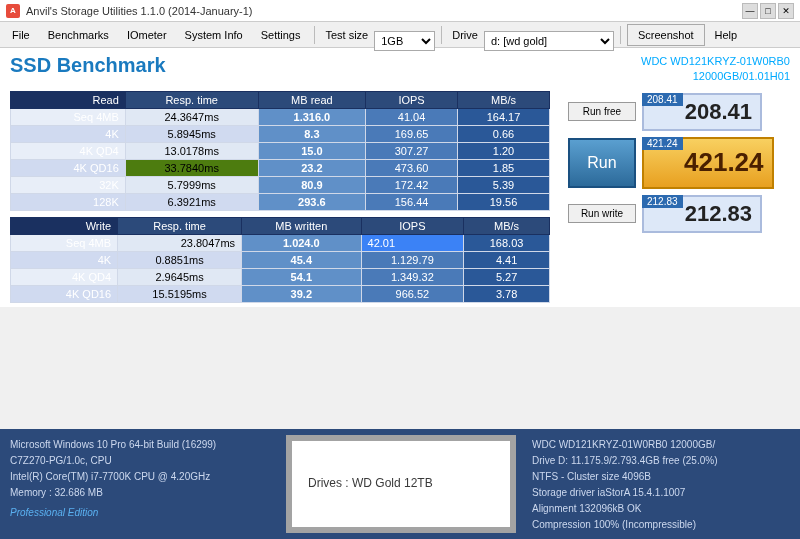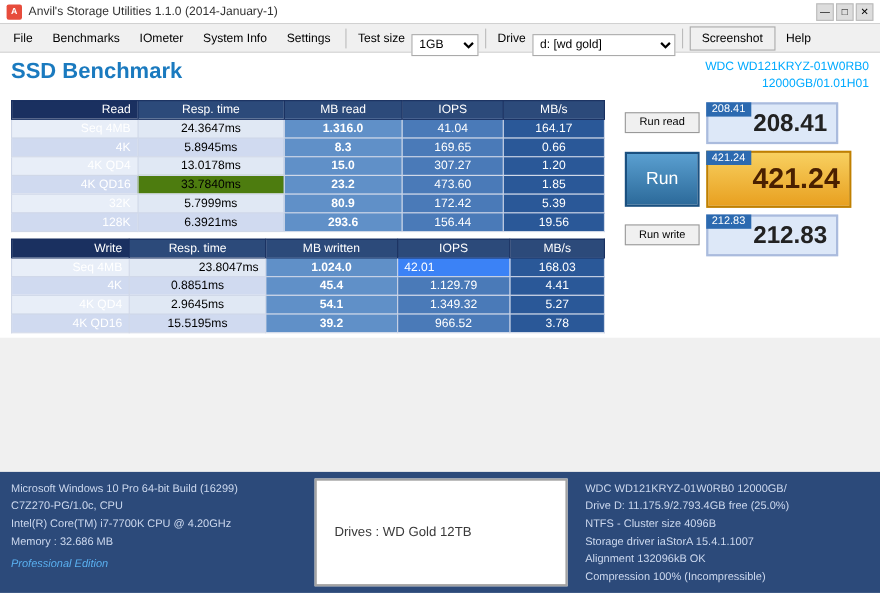--- a/index.html
+++ b/index.html
@@ -198,21 +198,21 @@
       font-style: italic;
       margin-top: 4px;
     }
     #bottom-center {
       width: 230px;
       padding: 8px 16px;
       display: flex;
       flex-direction: column;
       justify-content: center;
       background: white;
-      border: 2px solid #a3a3a3;
+      border: 6px solid #a3a3a3;
       margin: 6px;
       color: #3a3a3a;
       font-size: 12px;
       line-height: 1.8;
     }
     #bottom-right {
       flex: 1;
       padding: 8px 10px;
       color: #ccd8ee;
       font-size: 10px;
@@ -377,21 +377,21 @@
       <td style="background:#4a7ab8; color:white; text-align:center;">966.52</td>
       <td style="background:#2a5898; color:white; text-align:center;">3.78</td>
     </tr>
           </tbody>
       </table>
     </div>
 
     <div style="display:flex; flex-direction:column; gap:6px; padding-top:2px; margin-left:10px;">
 
       <div style="display:flex; align-items:center; gap:6px;">
-        <button class="run-small-btn">Run read</button>
+        <button class="run-small-btn">Run free</button>
         <div style="position:relative; min-width:120px;">
           <div style="position:absolute; top:0; left:0; background:#2c6ab0; color:white; padding:1px 5px; font-size:10px; z-index:2;">208.41</div>
           <div style="height:38px; background:#dde8f8; border:2px solid #aabbdd; display:flex; align-items:center; justify-content:flex-end; padding-right:8px; padding-left:40px; font-size:22px; font-weight:bold; color:#222;">208.41</div>
         </div>
       </div>
 
       <div style="display:flex; align-items:center; justify-content:flex-end; gap:6px;">
         <button class="run-big-btn">Run</button>
         <div style="position:relative; min-width:120px;">
           <div style="position:absolute; top:0; left:0; background:#2c6ab0; color:white; padding:1px 5px; font-size:10px; z-index:2;">421.24</div>

